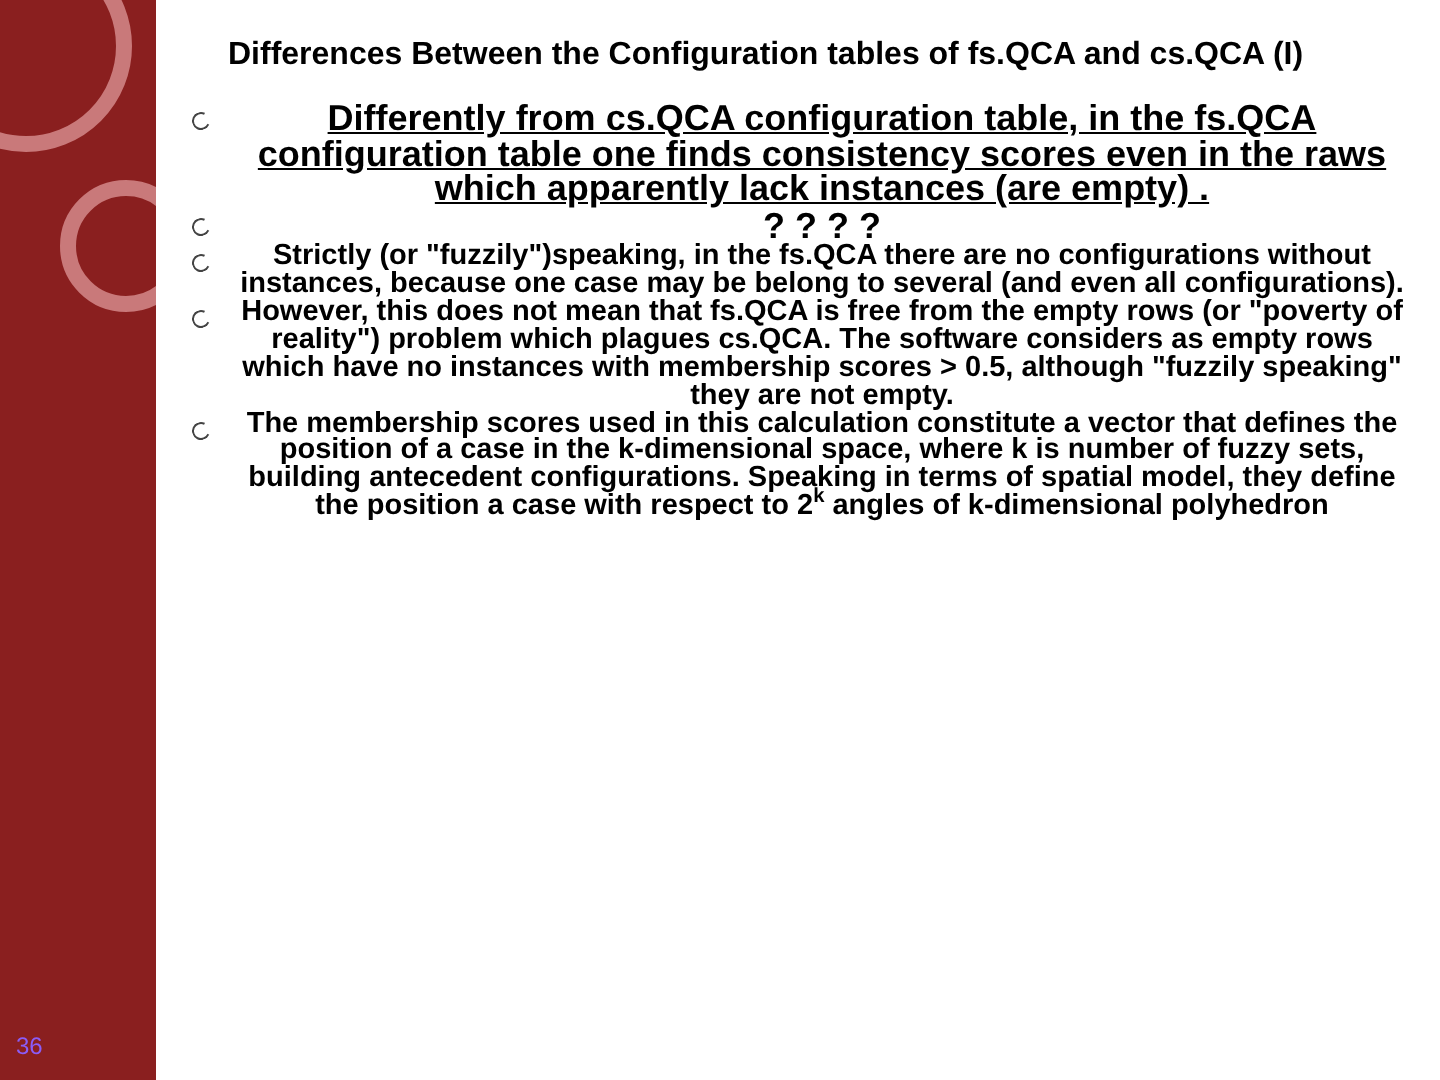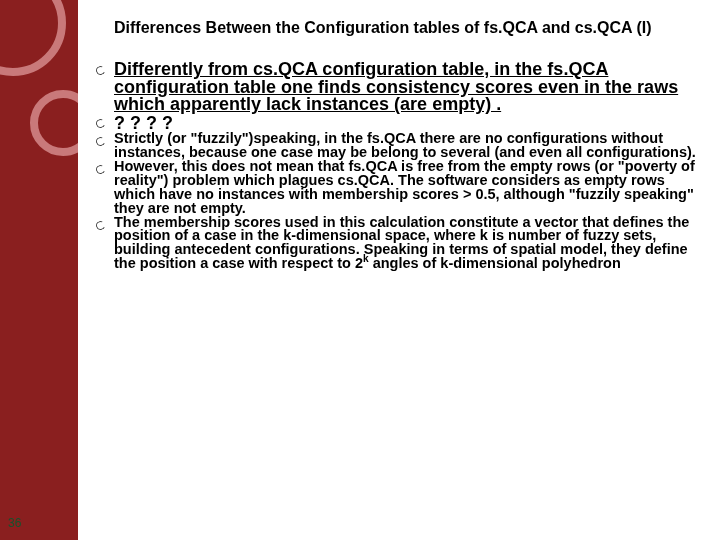--- a/index.html
+++ b/index.html
@@ -31,27 +31,28 @@
   .content {
     position: absolute;
     left: 90px;
     top: 18px;
     right: 12px;
   }
   .title {
     font-weight: bold;
     font-size: 16px;
     color: #000;
-    margin: 0 0 24px 24px;
+    margin: 0 0 14px 24px;
     line-height: 1.2;
   }
   ul.bullets {
     list-style: none;
     margin: 0;
     padding: 0;
+    text-align: center;
   }
   ul.bullets > li {
     position: relative;
     padding-left: 24px;
     margin: 0;
     color: #000;
   }
   ul.bullets > li::before {
     content: "";
     position: absolute;
@@ -78,21 +79,21 @@
   .b-small {
     font-size: 14.5px;
     font-weight: bold;
     line-height: 0.96;
   }
   .pagenum {
     position: absolute;
     left: 8px;
     bottom: 10px;
     font-size: 12px;
-    color: #14532d;
+    color: #8b5cf6;
   }
   sup { font-size: 0.7em; line-height: 0; }
 </style>
 </head>
 <body>
 
 <div class="sidebar">
   <div class="circle c1"></div>
   <div class="circle c2"></div>
 </div>

